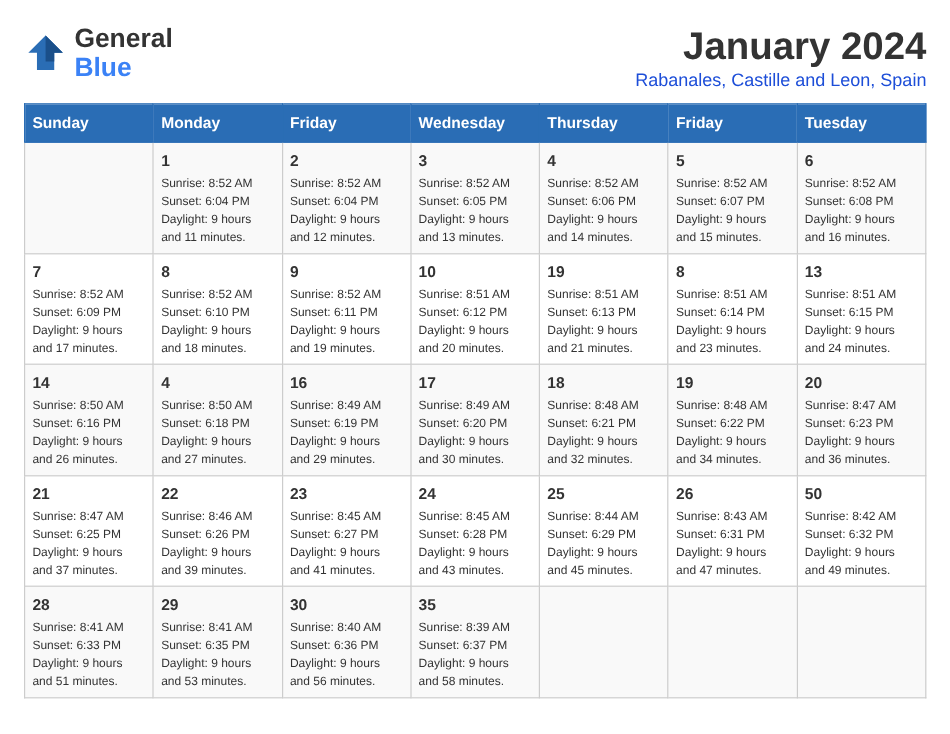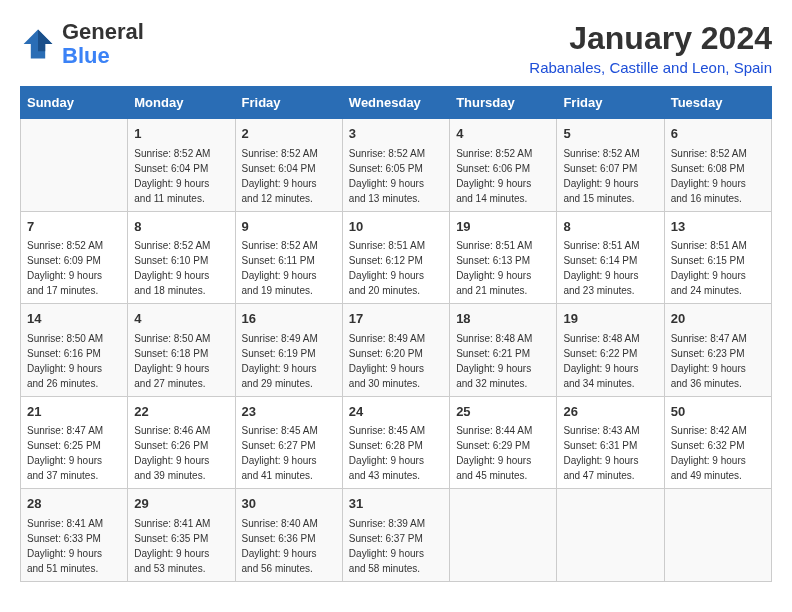--- a/index.html
+++ b/index.html
@@ -247,21 +247,21 @@
         </td>
         <td>
           <span class="day-number">29</span>
           <div class="day-info">Sunrise: 8:41 AM<br>Sunset: 6:35 PM<br>Daylight: 9 hours<br>and 53 minutes.</div>
         </td>
         <td>
           <span class="day-number">30</span>
           <div class="day-info">Sunrise: 8:40 AM<br>Sunset: 6:36 PM<br>Daylight: 9 hours<br>and 56 minutes.</div>
         </td>
         <td>
-          <span class="day-number">31</span>
+          <span class="day-number">35</span>
           <div class="day-info">Sunrise: 8:39 AM<br>Sunset: 6:37 PM<br>Daylight: 9 hours<br>and 58 minutes.</div>
         </td>
         <td class="empty"></td>
         <td class="empty"></td>
         <td class="empty"></td>
       </tr>
     </tbody>
 </table>
 
 </body></html>

